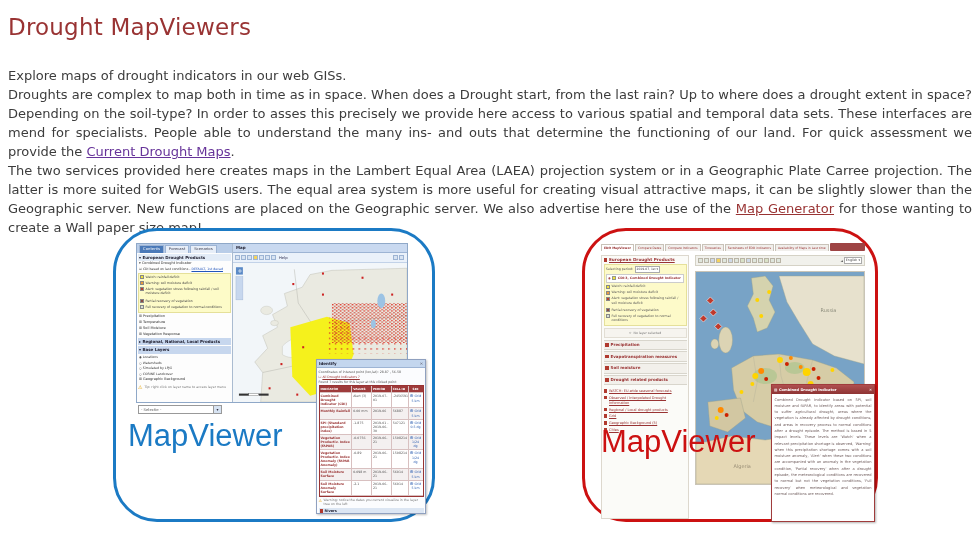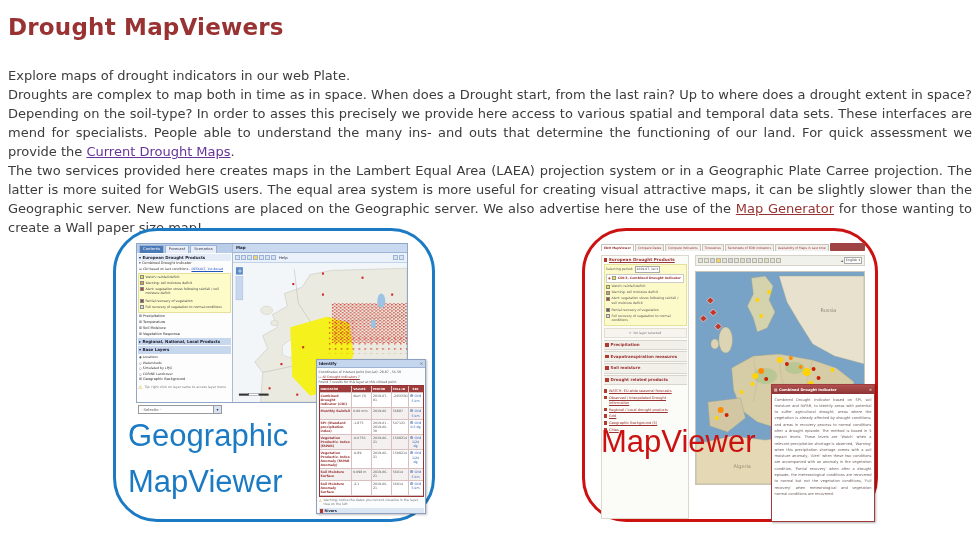--- a/index.html
+++ b/index.html
@@ -1,21 +1,21 @@
 <!DOCTYPE html>
 <html><head>
 <meta charset="utf-8">
 <style>
   *{margin:0;padding:0;box-sizing:border-box}
   html,body{background:#fff}
   body{width:980px;height:556px;font-family:"DejaVu Sans",sans-serif;overflow:hidden}
   .page{position:relative;width:980px;height:556px;background:#fff}
 
   
-  .title{position:absolute;left:8px;top:14px;font-size:23px;font-weight:700;color:#993333;letter-spacing:.2px}
+  .title{position:absolute;left:8px;top:14px;font-size:23px;font-weight:400;color:#993333;letter-spacing:.2px}
   .intro{position:absolute;left:8px;top:66px;width:964px;font-size:13px;line-height:19px;color:#3c3c3c;text-align:justify}
   .intro p{margin:0}
   .intro a{text-decoration:underline;cursor:pointer}
   a.vlink{color:#663399}
   a.mlink{color:#993333}
 
   
   .thumb{position:absolute;top:228px;height:294px;background:#fff;cursor:pointer}
   .thumb.tgeo{left:113px;width:322px;border:3px solid #1b7ac4;border-radius:44px}
   .thumb.tea{left:582px;width:296px;border:3px solid #cc1111;border-radius:44px}
@@ -106,21 +106,21 @@
   .epbody{padding:2.5px;font-size:3.6px;line-height:6.3px;color:#6e5b5b;text-align:justify}
 </style>
 </head>
 <body>
 
 <div class="page">
 
   <h1 class="title">Drought MapViewers</h1>
 
   <div class="intro">
-    <p><span>Explore maps of drought indicators in our web Plate.</span></p>
+    <p><span>Explore maps of drought indicators in our web GISs.</span></p>
     <p><span>Droughts are complex to map both in time as in space. When does a Drought start, from the last rain? Up to where does a drought extent in space? Depending on the soil-type? In order to asses this precisely we provide here access to various spatial and temporal data sets. These interfaces are mend for specialists. People able to understand the many ins- and outs that determine the functioning of our land. For quick assessment we provide the </span><a class="vlink">Current Drought Maps</a><span>.</span></p>
     <p><span>The two services provided here creates maps in the Lambert Equal Area (LAEA) projection system or in a Geographic Plate Carree projection. The latter is more suited for WebGIS users. The equal area system is more useful for creating visual attractive maps, it can be slightly slower than the Geographic server. New functions are placed on the Geographic server. We also advertise here the use of the </span><a class="mlink">Map Generator</a><span> for those wanting to create a Wall paper size map!.</span></p>
   </div>
 
   <div class="thumb tgeo">
 
     <div class="gapp">
       <div class="gcoll">
         <div class="gtabs">
           <span class="gtab on">Contents</span>
@@ -314,21 +314,20 @@
           </div>
         <div class="rivbar t35">
             <span class="rsq"></span>
             <span>Rivers</span>
           </div>
 
       </div>
     </div>
 
     <div class="biglabel glabel">
-      <div>Geographic</div>
       <div>MapViewer</div>
     </div>
   </div>
 
   <div class="thumb tea">
 
     <div class="etabs">
       <span class="etab on">EDO MapViewer</span>
       <span class="etab">Compare Dates</span>
       <span class="etab">Compare Indicators</span>

